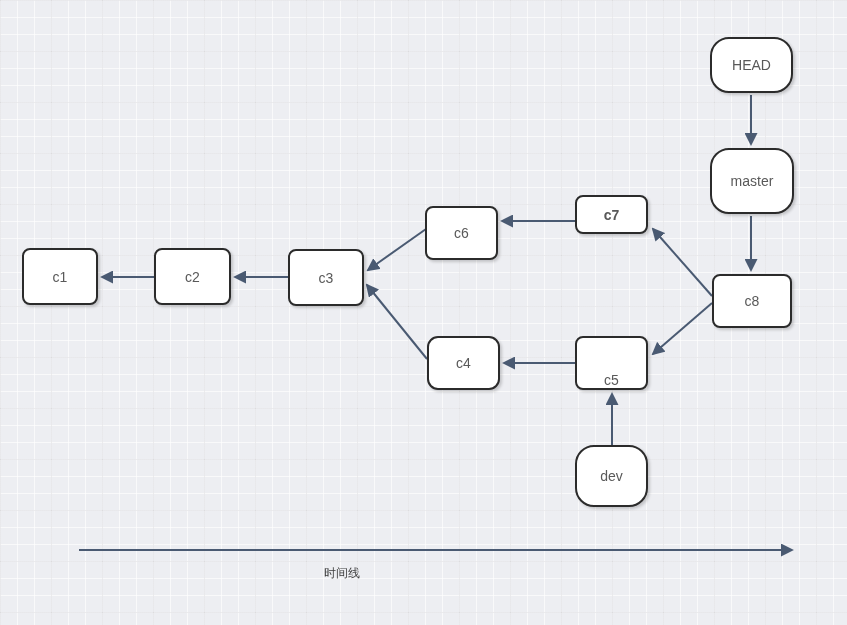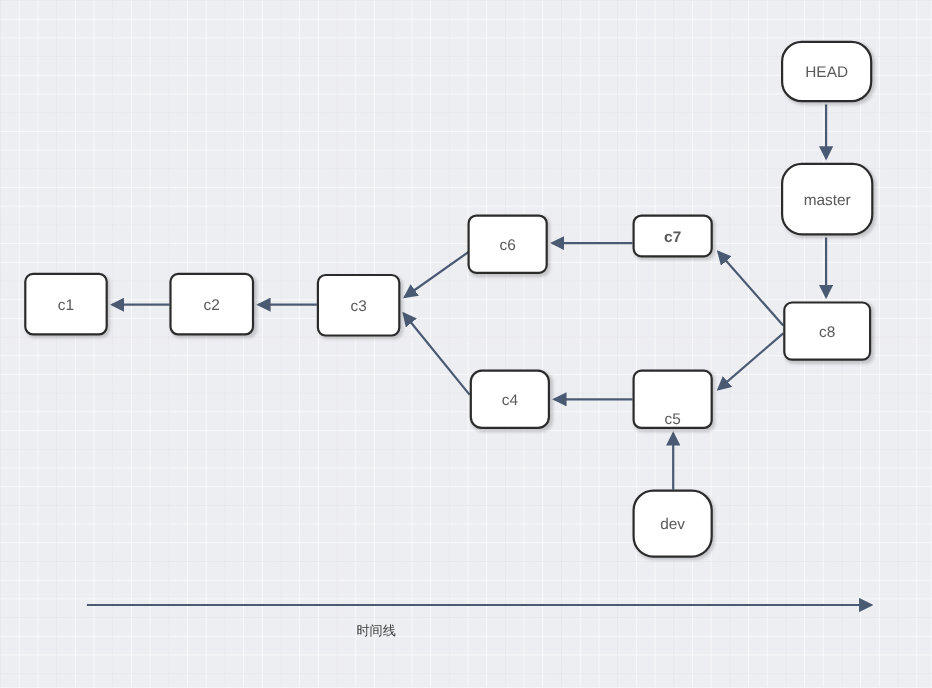--- a/index.html
+++ b/index.html
@@ -91,21 +91,21 @@
   </div>
 
   <div class="node commit" style="left:712px; top:274px; width:80px; height:54px;">
     <span class="node-label">c8</span>
   </div>
 
   <div class="node commit" style="left:575px; top:195px; width:73px; height:39px;font-weight:bold;">
     <span class="node-label">c7</span>
   </div>
 
-  <div class="node commit" style="left:425px; top:195px; width:73px; height:54px;">
+  <div class="node commit" style="left:425px; top:206px; width:73px; height:54px;">
     <span class="node-label">c6</span>
   </div>
 
   <div class="node commit" style="left:575px; top:336px; width:73px; height:54px;align-items:flex-end;">
     <span class="node-label">c5</span>
   </div>
 
   <div class="node commit" style="left:427px; top:336px; width:73px; height:54px;border-radius:11px;">
     <span class="node-label">c4</span>
   </div>

